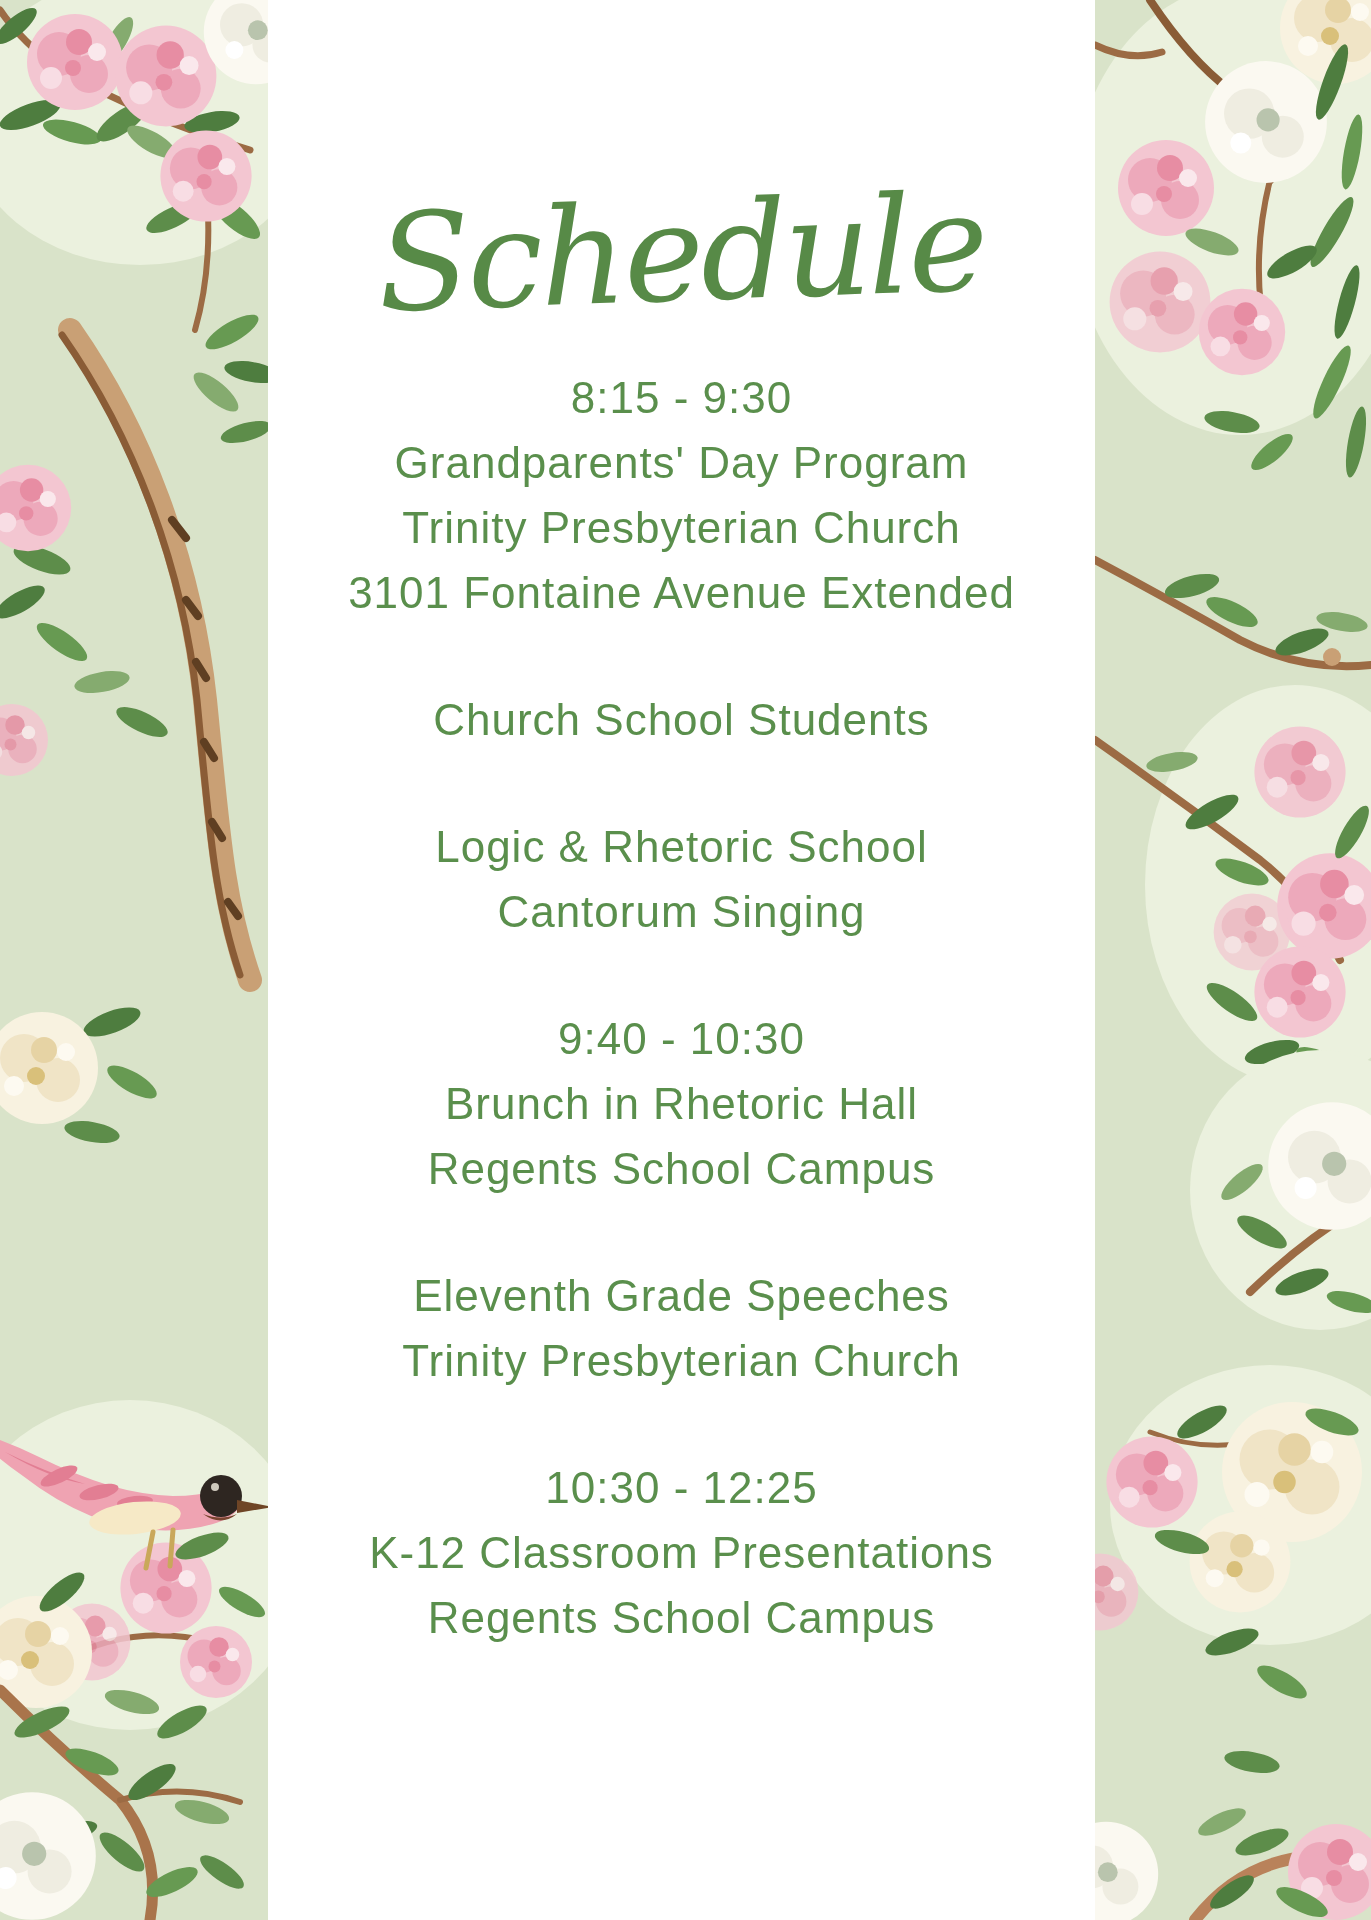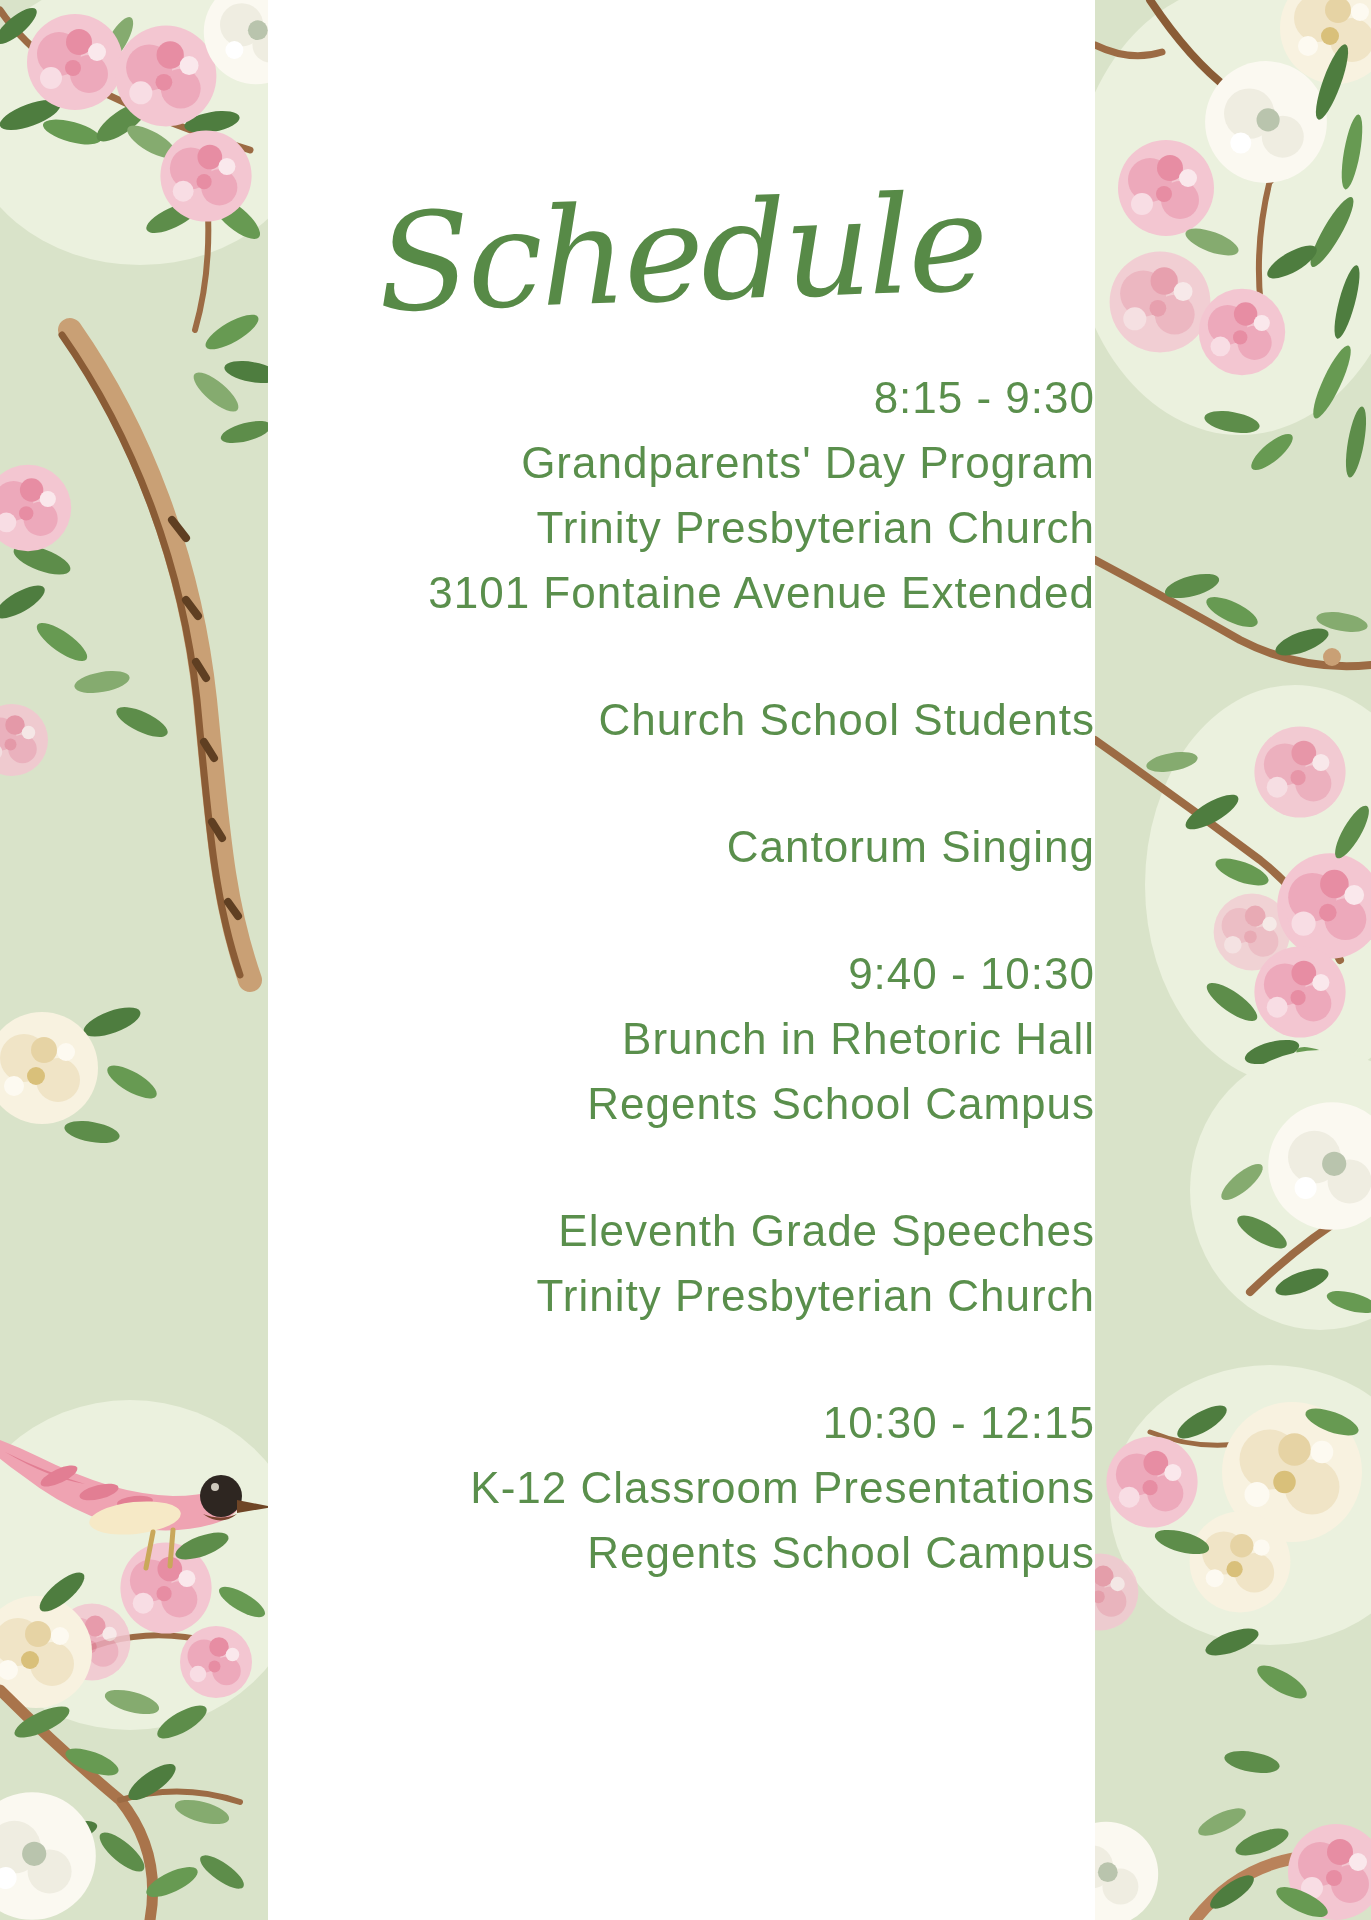--- a/index.html
+++ b/index.html
@@ -17,21 +17,21 @@
     position:absolute;left:268px;top:0;width:827px;height:1920px;
     background:var(--panel-white);text-align:center;
   }
   .title{
     margin:142px 0 0;height:223px;line-height:223px;
     font-family:"DejaVu Serif",serif;font-style:italic;font-weight:normal;
     font-size:135px;letter-spacing:-3px;color:var(--title-green);
     transform:rotate(-2deg);
   }
   .groups{color:var(--text-green);font-size:44px;letter-spacing:1px;}
-  .group{margin:0 0 62px;text-align:right;}
+  .group{margin:0 0 62px;}
   .group p{line-height:65px;}
 </style>
 </head>
 <body>
 
 <div class="stage">
 
   <svg class="bg" viewBox="0 0 1371 1920" aria-hidden="true">
     <defs>
       <g id="rose">
@@ -258,34 +258,35 @@
         <p>Grandparents' Day Program</p>
         <p>Trinity Presbyterian Church</p>
         <p>3101 Fontaine Avenue Extended</p>
       </div>
 
       <div class="group">
         <p>Church School Students</p>
       </div>
 
       <div class="group">
+        <p>Logic &amp; Rhetoric School</p>
         <p>Cantorum Singing</p>
       </div>
 
       <div class="group">
         <p>9:40 - 10:30</p>
         <p>Brunch in Rhetoric Hall</p>
         <p>Regents School Campus</p>
       </div>
 
       <div class="group">
         <p>Eleventh Grade Speeches</p>
         <p>Trinity Presbyterian Church</p>
       </div>
 
       <div class="group">
-        <p>10:30 - 12:15</p>
+        <p>10:30 - 12:25</p>
         <p>K-12 Classroom Presentations</p>
         <p>Regents School Campus</p>
       </div>
     </div>
   </div>
 </div>
 
 </body></html>

